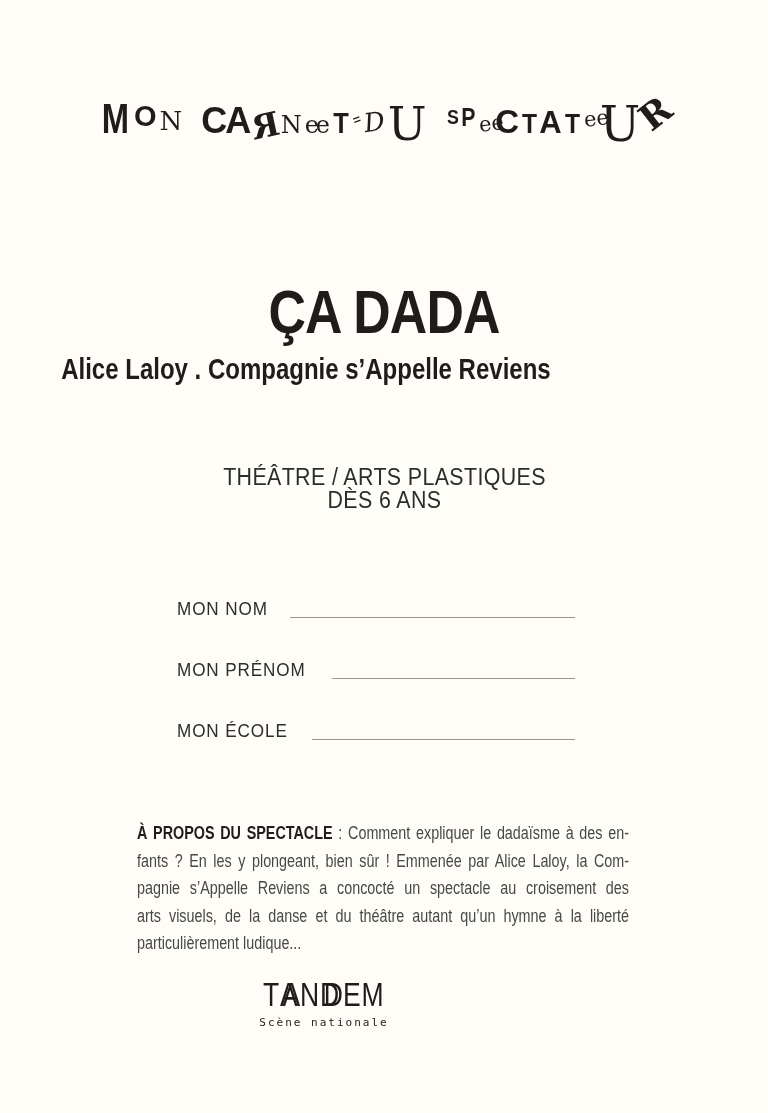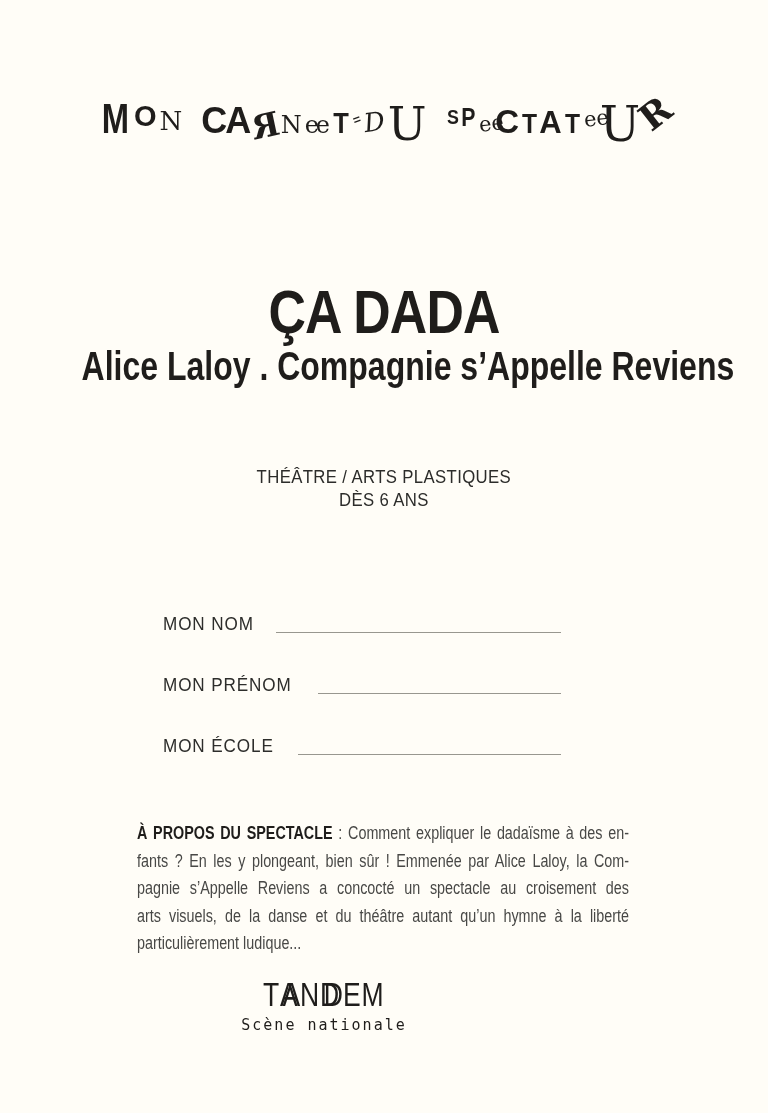--- a/index.html
+++ b/index.html
@@ -53,35 +53,35 @@
   .rU2{font-family:"DejaVu Serif",serif;font-size:48px;top:8px;}
   .rR2{font-family:"DejaVu Serif",serif;font-weight:bold;font-size:36px;transform:rotate(-38deg);top:-7px;margin-left:-3px;}
 
   
   .show-title{
     position:absolute;top:282px;left:0;width:768px;margin:0;
     text-align:center;font-size:61px;font-weight:bold;line-height:1;
   }
   .show-title .inner{display:inline-block;transform:scaleX(.85);white-space:nowrap;letter-spacing:-1px;}
   .show-byline{
-    position:absolute;top:344px;left:0;width:768px;
-    font-size:40px;font-weight:bold;line-height:1.1;
+    position:absolute;top:352px;left:0;width:768px;
+    font-size:30px;font-weight:bold;line-height:1.1;
   }
   .show-byline .inner{display:inline-block;transform:scaleX(.80);white-space:nowrap;}
 
   
   .genre{
     position:absolute;top:466px;left:0;width:768px;
-    text-align:center;font-size:18px;line-height:23px;
+    text-align:center;font-size:23px;line-height:23px;
     letter-spacing:.4px;color:#2c2c2a;
   }
   .genre .inner{display:inline-block;transform:scaleX(.93);}
 
   
-  .form{position:absolute;top:598px;left:163px;width:398px;margin-top:15px;}
+  .form{position:absolute;top:598px;left:177px;width:398px;}
   .form-row{display:flex;align-items:flex-end;height:20px;margin-bottom:41px;}
   .form-label{
     display:inline-block;font-size:19px;letter-spacing:1px;
     transform:scaleX(.9);transform-origin:left bottom;
     white-space:nowrap;color:#2d2d2b;line-height:1;
   }
   .form-line{flex:1;border-bottom:1.5px solid var(--line);margin-left:12px;height:4px;}
 
   
   .about{
@@ -96,21 +96,21 @@
   
   .logo{position:absolute;top:977px;left:0;width:648px;text-align:center;}
   .logo-word{
     display:inline-block;font-size:34px;line-height:1;
     transform:scaleX(.78);letter-spacing:1px;white-space:nowrap;color:var(--ink);
   }
   .logo-word .lg{display:inline-block;}
   .logo-word .dbl{letter-spacing:-.58em;margin-right:.58em;}
   .logo-sub{
     margin-top:5px;font-family:"DejaVu Sans Mono",monospace;
-    font-size:15px;letter-spacing:2px;color:var(--ink);
+    font-size:11px;letter-spacing:2px;color:var(--ink);
   }
 </style>
 </head>
 <body>
 
 <div class="page">
 
   <div class="ransom-title" aria-label="MON CARNET DU SPECTATEUR"><span class="rl rM">M</span><span class="rl rO">O</span><span class="rl rN1">N</span><span class="rl rSp"> </span><span class="rl rC">C</span><span class="rl rA">A</span><span class="rl rR1">R</span><span class="rl rN2">N</span><span class="rl rEe1">ee</span><span class="rl rT1">T</span><span class="rl rDash">=</span><span class="rl rD">D</span><span class="rl rU1">U</span><span class="rl rSp"> </span><span class="rl rS">S</span><span class="rl rP">P</span><span class="rl rEe2">ee</span><span class="rl rC2">C</span><span class="rl rT2">T</span><span class="rl rA2">A</span><span class="rl rT3">T</span><span class="rl rEe3">ee</span><span class="rl rU2">U</span><span class="rl rR2">R</span></div>
 
   <h1 class="show-title">

